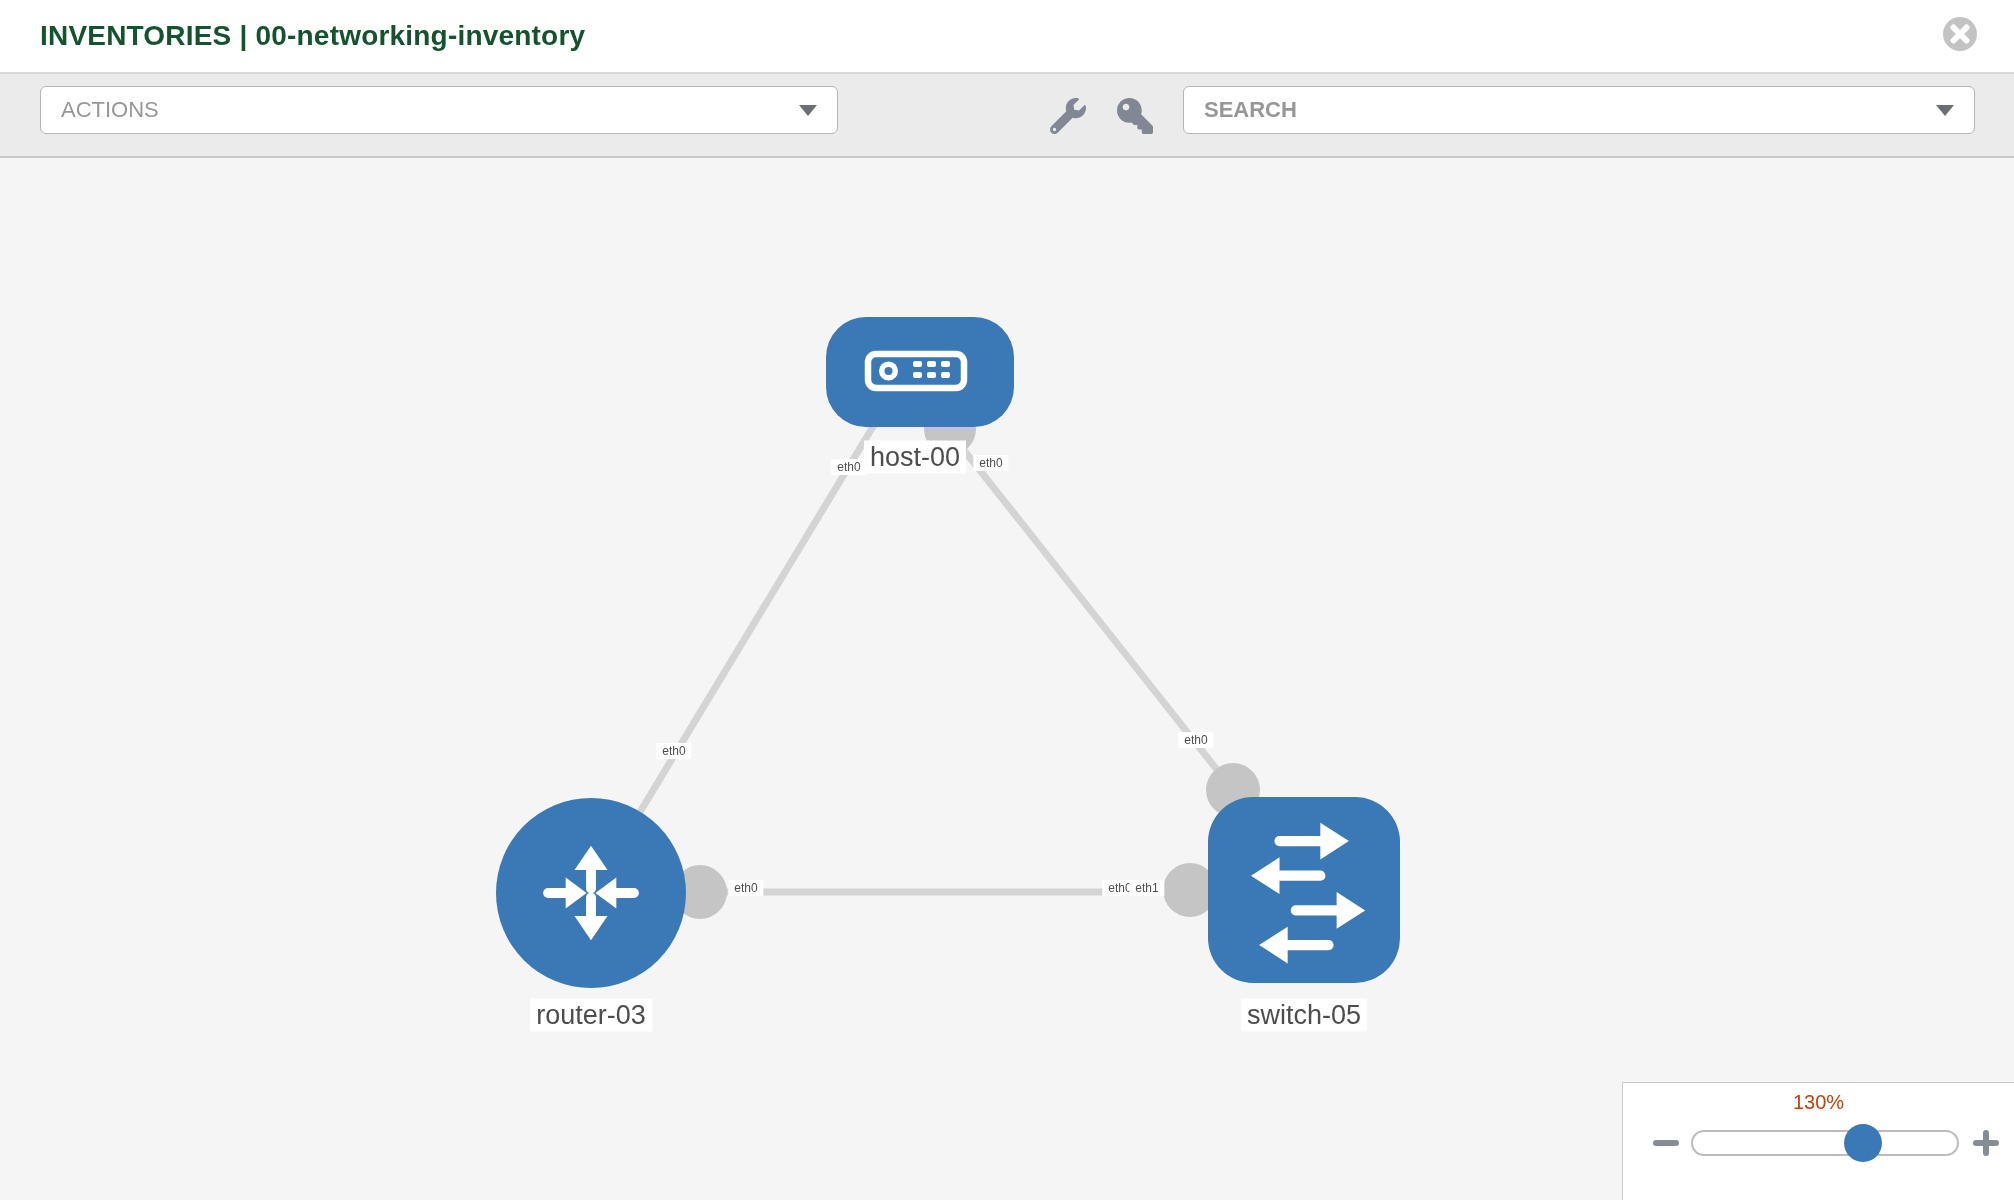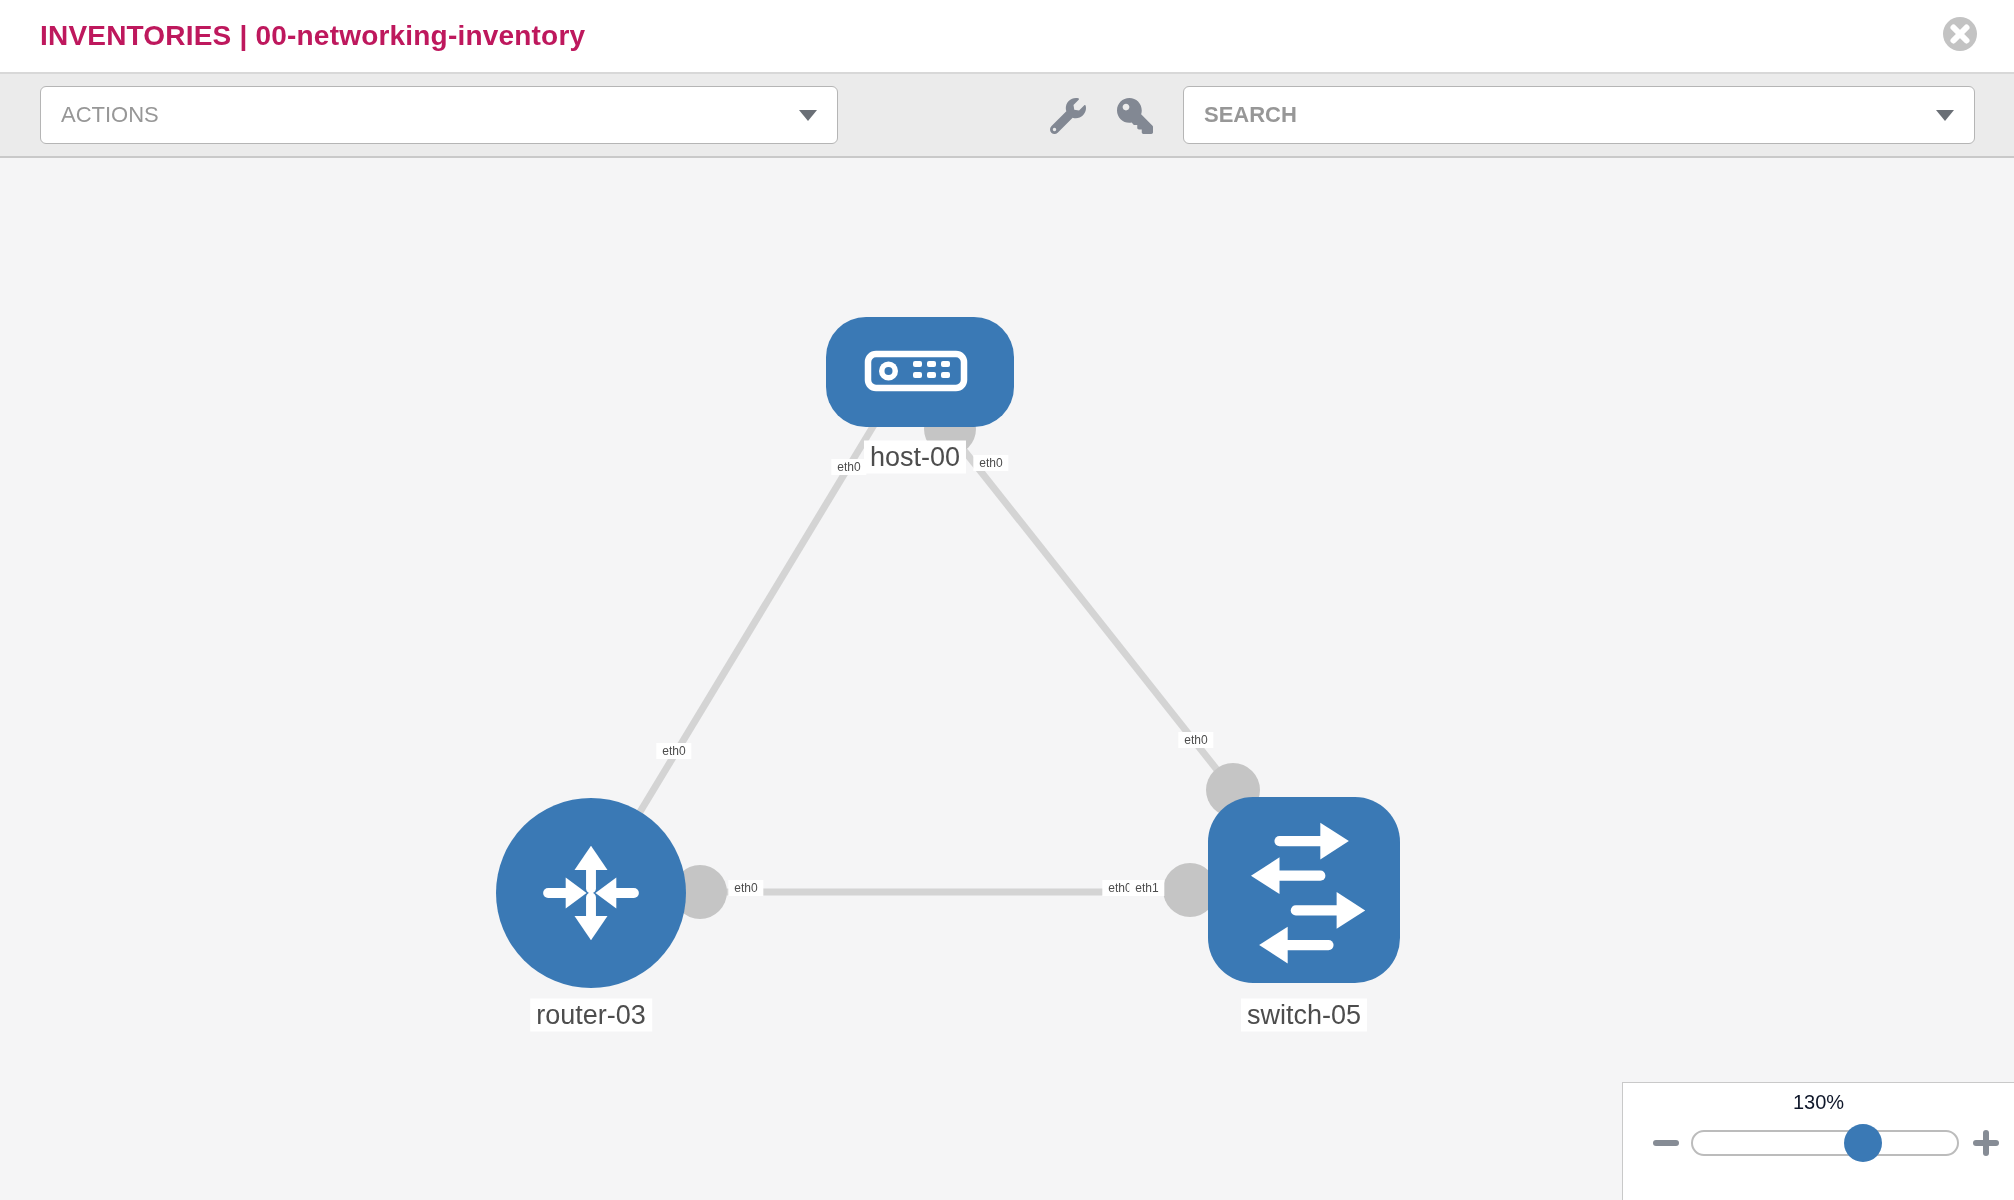--- a/index.html
+++ b/index.html
@@ -2,26 +2,26 @@
 <html><head>
 <meta charset="utf-8">
 <style>
   html,body{margin:0;padding:0;background:#fff;}
   .app{position:relative;width:2014px;height:1200px;overflow:hidden;
        font-family:"Liberation Sans",sans-serif;background:#fff;}
 
   
   .header{position:relative;height:72px;background:#fff;border-bottom:2px solid #d8d8d8;}
   .page-title{position:absolute;left:40px;top:50%;transform:translateY(-50%);
-              margin:0;font-size:28px;font-weight:bold;color:#be185d;letter-spacing:.2px;}
+              margin:0;font-size:28px;font-weight:bold;color:#14532d;letter-spacing:.2px;}
   .close-btn{position:absolute;right:36px;top:16px;width:36px;height:36px;cursor:pointer;}
 
   
   .toolbar{position:relative;height:82px;background:#ebebeb;border-bottom:2px solid #c9c9c9;}
-  .select{position:absolute;top:12px;height:58px;background:#fff;border:1px solid #b5b5b5;
+  .select{position:absolute;top:12px;height:48px;background:#fff;border:1px solid #b5b5b5;
           border-radius:6px;display:flex;align-items:center;justify-content:space-between;
           padding:0 20px;box-sizing:border-box;cursor:pointer;}
   .select .ph{font-size:22px;color:#979797;}
   .caret{width:0;height:0;border-left:9px solid transparent;border-right:9px solid transparent;
          border-top:11px solid #6a6f76;}
   .select.actions{left:40px;width:798px;}
   .select.search{left:1183px;width:792px;font-weight:bold;}
   .tool-icon{position:absolute;top:24px;width:36px;height:36px;cursor:pointer;}
   .tool-icon.wrench{left:1050px;}
   .tool-icon.key{left:1117px;}
@@ -31,21 +31,21 @@
   .graph{position:absolute;left:0;top:0;}
   .chip{position:absolute;transform:translate(-50%,-50%);background:#fff;color:#4d4d4d;
         padding:1px 6px;white-space:nowrap;z-index:3;}
   .chip.node-label{font-size:27px;}
   .chip.if-label{font-size:12px;}
 
   
   .zoom-panel{position:absolute;left:1622px;top:924px;width:392px;height:118px;background:#fff;
               border-left:1px solid #c9c9c9;border-top:1px solid #c9c9c9;box-sizing:border-box;z-index:5;}
   .zoom-level{position:absolute;left:0;top:8px;width:100%;text-align:center;
-              font-size:20px;color:#0f172a;}
+              font-size:20px;color:#c2410c;}
   .zoom-minus,.zoom-plus{position:absolute;top:44px;width:28px;height:30px;cursor:pointer;}
   .zoom-minus{left:29px;}
   .zoom-plus{left:349px;}
   .hbar{position:absolute;left:1px;top:13px;width:26px;height:6px;background:#868c95;border-radius:3px;}
   .vbar{position:absolute;left:11px;top:3px;width:6px;height:26px;background:#868c95;border-radius:3px;}
   .zoom-track{position:absolute;left:68px;top:47px;width:268px;height:26px;background:#fff;
               border:2px solid #bcbcbc;border-radius:15px;box-sizing:border-box;cursor:pointer;}
   .zoom-thumb{position:absolute;left:221px;top:41px;width:38px;height:38px;border-radius:50%;
               background:#3a79b5;cursor:grab;}
 </style>

